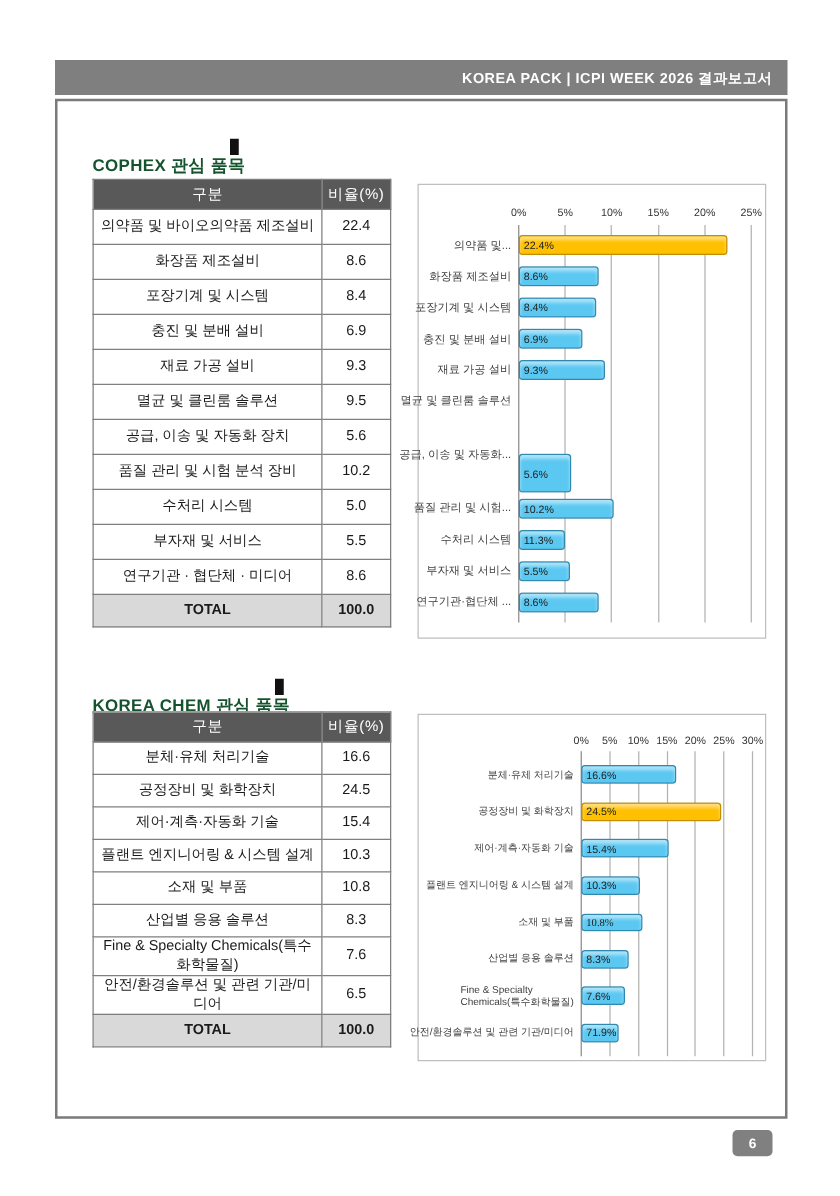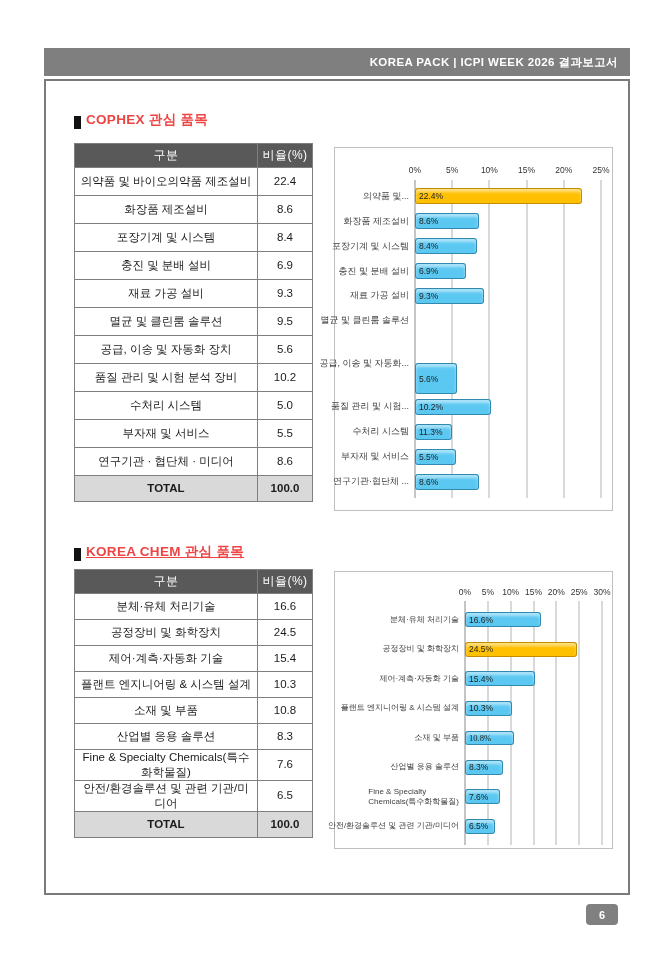--- a/index.html
+++ b/index.html
@@ -20,22 +20,22 @@
   .header-bar{
     position:absolute;left:44px;top:48px;width:586px;height:28px;
     background:var(--c-header-bar);color:#fff;font-weight:bold;font-size:11.5px;
     display:flex;align-items:center;justify-content:flex-end;padding-right:12px;letter-spacing:.4px;
   }
   .content-frame{
     position:absolute;left:44px;top:79px;width:586px;height:816px;
     border:2px solid #7a7a7a;background:#fff;
   }
   .section-title{
-    position:absolute;left:28px;font-size:13.5px;font-weight:bold;color:#ef4444;
-    display:flex;align-items:flex-end;letter-spacing:.3px;
+    position:absolute;left:28px;font-size:13.5px;font-weight:bold;color:#14532d;
+    display:flex;align-items:flex-end;letter-spacing:.3px;flex-direction:column;
   }
   .section-title .bullet{
     display:inline-block;width:7px;height:13px;background:#111;margin-right:5px;
   }
   .st1{top:30px;} .st2{top:462px;text-decoration:underline;}
   
   .dtable{border-collapse:collapse;table-layout:fixed;width:238px;position:absolute;left:28px;background:#fff;}
   .t1{top:62px;} .t2{top:488px;}
   .dtable th,.dtable td{border:1px solid var(--c-border);text-align:center;vertical-align:middle;padding:0 3px;}
   .dtable th{background:var(--c-th-bg);color:#fff;font-size:12px;font-weight:normal;height:24px;letter-spacing:.5px;}
@@ -412,21 +412,21 @@
               <span class="c-val">7.6%</span>
             </div>
           </div>
         </div>
         <div class="c-row">
           <div class="c-label" style="width: 130px; font-size: 8px;">
             <span>안전/환경솔루션 및 관련 기관/미디어</span>
           </div>
           <div class="c-track">
             <div class="c-bar" style="width: 21.6667%; height: 15px;">
-              <span class="c-val">6.5%</span>
+              <span class="c-val">71.9%</span>
             </div>
           </div>
         </div>
       </div>
     </div>
 
 </div>
 
 <div class="page-badge">
   <span>6</span>

